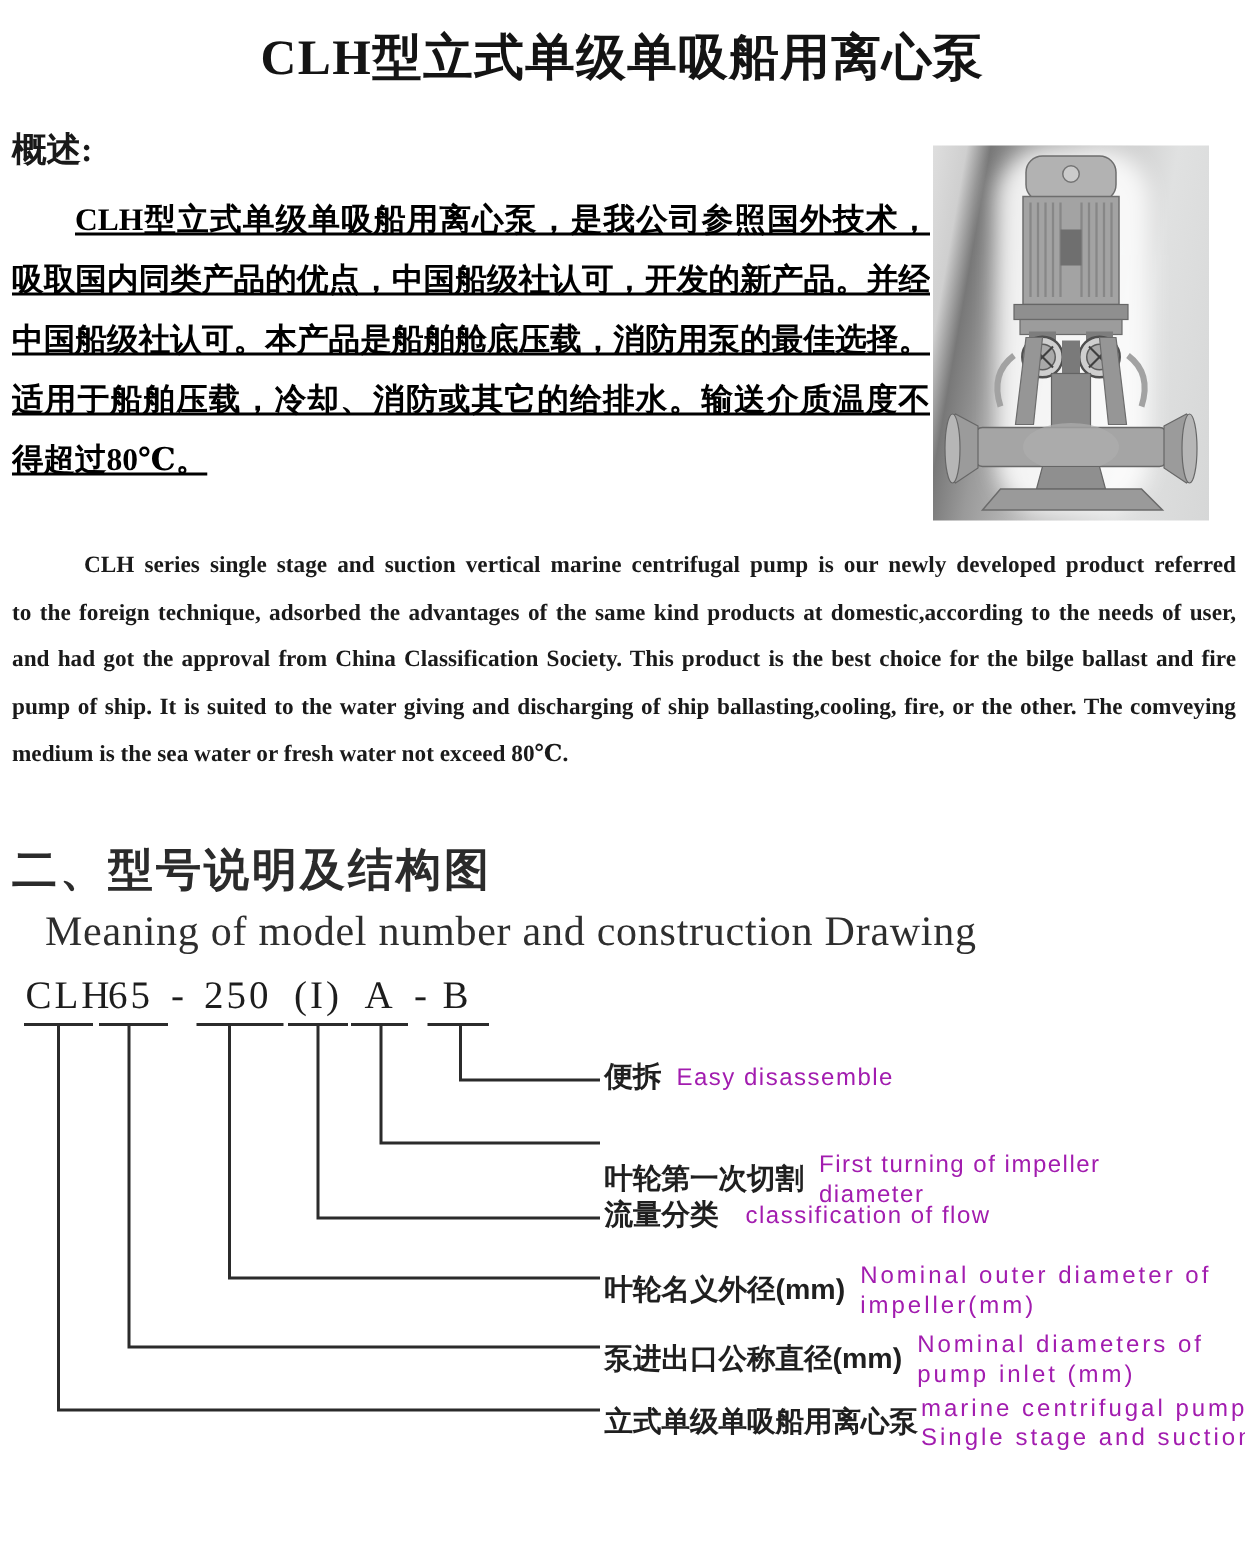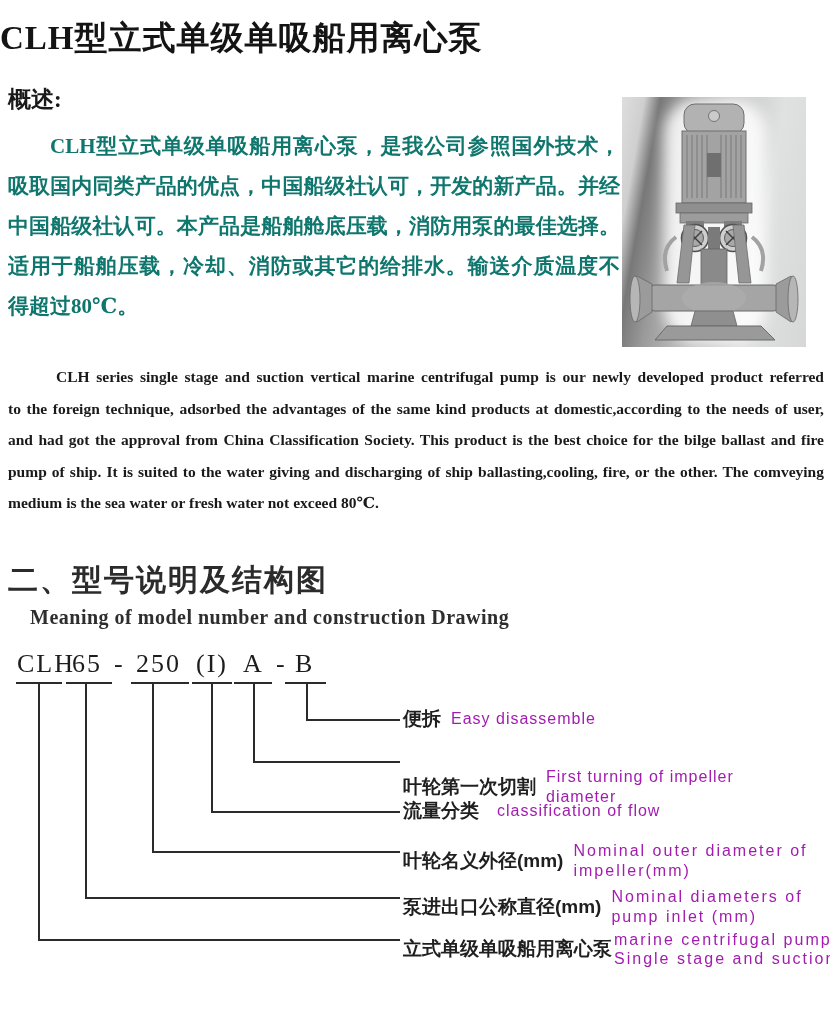--- a/index.html
+++ b/index.html
@@ -6,33 +6,33 @@
   body{
     width:830px;height:1028px;position:relative;overflow:hidden;
     background:#ffffff;
     font-family:"Liberation Serif","DejaVu Serif",serif;
     color:#1c1c1c;
   }
   .abs{position:absolute;}
 
   
   .doc-title{
-    top:16px;left:0;width:830px;
+    top:16px;left:0;width:830px;text-align:center;
     font-size:33px;font-weight:bold;letter-spacing:1px;color:#141414;
   }
   .overview-heading{
     top:84px;left:8px;font-size:23px;font-weight:bold;color:#191919;
   }
 
   
   .cn-para{top:126px;left:8px;width:612px;}
   .cn-line{
-    font-size:21px;font-weight:600;line-height:40px;height:40px;color:#0f766e;
+    font-size:21px;font-weight:600;line-height:40px;height:40px;color:#000000;
     text-align:justify;text-align-last:justify;text-justify:inter-character;
-    white-space:normal;overflow:hidden;
+    white-space:normal;overflow:hidden;text-decoration:underline;
   }
   .cn-line.first{text-indent:42px;}
   .cn-line.last{text-align-last:left;}
 
   
   .en-para{top:361px;left:8px;width:816px;}
   .en-line{
     font-size:15.5px;line-height:31.5px;height:31.5px;color:#1a1a1a;
     font-weight:600;
     text-align:justify;text-align-last:justify;overflow:hidden;
@@ -47,21 +47,21 @@
       #dedede 0%, #cfcfcf 10%, #787878 17%, #9a9a9a 28%,
       #c3c3c3 48%, #e0e1e1 72%, #d6d7d7 100%);
   }
 
   
   .sec2-cn{
     top:560px;left:8px;font-size:30px;font-weight:bold;color:#2b2b2b;
     font-family:"Liberation Sans","DejaVu Sans",sans-serif;letter-spacing:2px;
   }
   .sec2-en{
-    top:606px;left:30px;font-size:20px;color:#2e2e2e;font-weight:700;
+    top:606px;left:30px;font-size:28px;color:#2e2e2e;font-weight:400;
     letter-spacing:0.5px;
     text-align:center;
   }
 
   
   .model-row{top:649px;left:0;width:420px;height:32px;font-size:26px;color:#1d1d1d;}
   .model-row span{position:absolute;top:0;letter-spacing:2px;}
   .mp-series{left:17px;}
   .mp-inlet{left:72px;}
   .mp-dash1{left:114px;}

